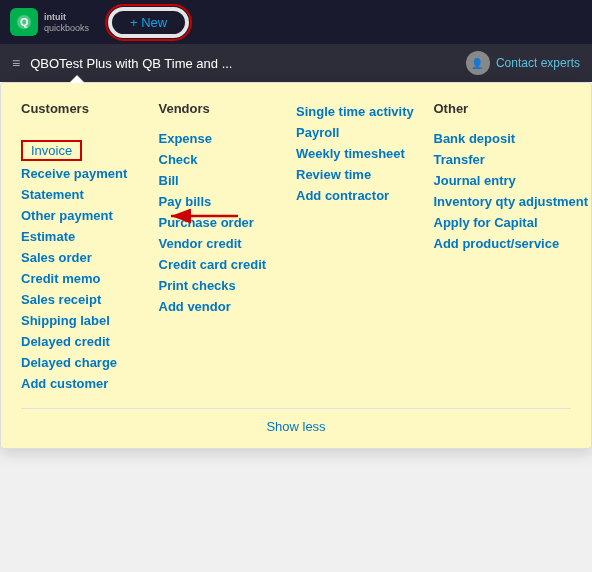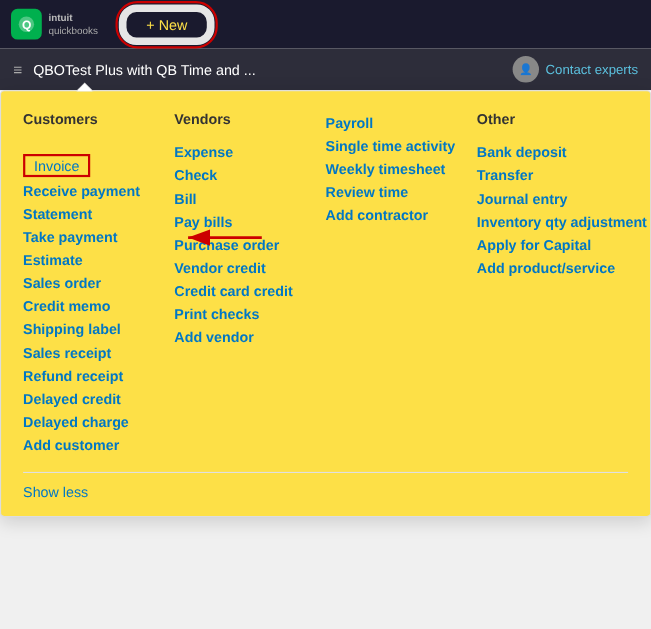--- a/index.html
+++ b/index.html
@@ -54,23 +54,23 @@
 
     
     .new-button-wrapper {
       border: 2px solid #cc0000;
       border-radius: 20px;
       padding: 1px;
       margin-left: 4px;
     }
     .new-button {
       background: transparent;
-      border: 7px solid #e5e5e5;
+      border: 4px solid #e5e5e5;
       border-radius: 16px;
-      color: #fde047;
+      color: #0ea5e9;
       padding: 4px 18px;
       font-size: 13px;
       cursor: pointer;
       display: flex;
       align-items: center;
       gap: 4px;
       white-space: nowrap;
     }
 
     
@@ -126,21 +126,21 @@
     
     .dropdown-overlay {
       position: absolute;
       top: 82px;
       left: 0;
       right: 0;
       bottom: 0;
       z-index: 10;
     }
     .dropdown-panel {
-      background: #fde047;
+      background: #fef9c3;
       border: 1px solid #ddd;
       border-radius: 4px;
       padding: 18px 20px 14px 20px;
       box-shadow: 0 4px 16px rgba(0,0,0,0.15);
       position: relative;
     }
     
     .dropdown-panel::before {
       content: '';
       position: absolute;
@@ -209,21 +209,21 @@
       top: 120px;
       z-index: 20;
     }
 
     .divider {
       border: none;
       border-top: 1px solid #e0e0e0;
       margin: 14px 0 8px 0;
     }
     .show-less {
-      text-align: left;
+      text-align: center;
       color: #0077c5;
       font-size: 13px;
       cursor: pointer;
       padding-top: 2px;
     }
   </style>
 </head>
 <body>
 
 <div class="top-bar">
@@ -262,48 +262,47 @@
   <div class="dropdown-panel">
     <div class="columns-wrapper">
 
       <div class="column">
         <div class="column-header">Customers</div>
         <div>
           <span class="menu-item-invoice">Invoice</span>
         </div>
         <a class="menu-item">Receive payment</a>
         <a class="menu-item">Statement</a>
-        <a class="menu-item">Take payment</a>
+        <a class="menu-item">Other payment</a>
         <a class="menu-item">Estimate</a>
         <a class="menu-item">Sales order</a>
         <a class="menu-item">Credit memo</a>
+        <a class="menu-item">Sales receipt</a>
         <a class="menu-item">Shipping label</a>
-        <a class="menu-item">Sales receipt</a>
-        <a class="menu-item">Refund receipt</a>
         <a class="menu-item">Delayed credit</a>
         <a class="menu-item">Delayed charge</a>
         <a class="menu-item">Add customer</a>
       </div>
 
       <div class="column">
         <div class="column-header">Vendors</div>
         <a class="menu-item">Expense</a>
         <a class="menu-item">Check</a>
         <a class="menu-item">Bill</a>
         <a class="menu-item">Pay bills</a>
         <a class="menu-item">Purchase order</a>
         <a class="menu-item">Vendor credit</a>
         <a class="menu-item">Credit card credit</a>
         <a class="menu-item">Print checks</a>
         <a class="menu-item">Add vendor</a>
       </div>
 
       <div class="column">
+        <a class="menu-item">Single time activity</a>
         <a class="menu-item">Payroll</a>
-        <a class="menu-item">Single time activity</a>
         <a class="menu-item">Weekly timesheet</a>
         <a class="menu-item">Review time</a>
         <a class="menu-item">Add contractor</a>
       </div>
 
       <div class="column">
         <div class="column-header">Other</div>
         <a class="menu-item">Bank deposit</a>
         <a class="menu-item">Transfer</a>
         <a class="menu-item">Journal entry</a>

